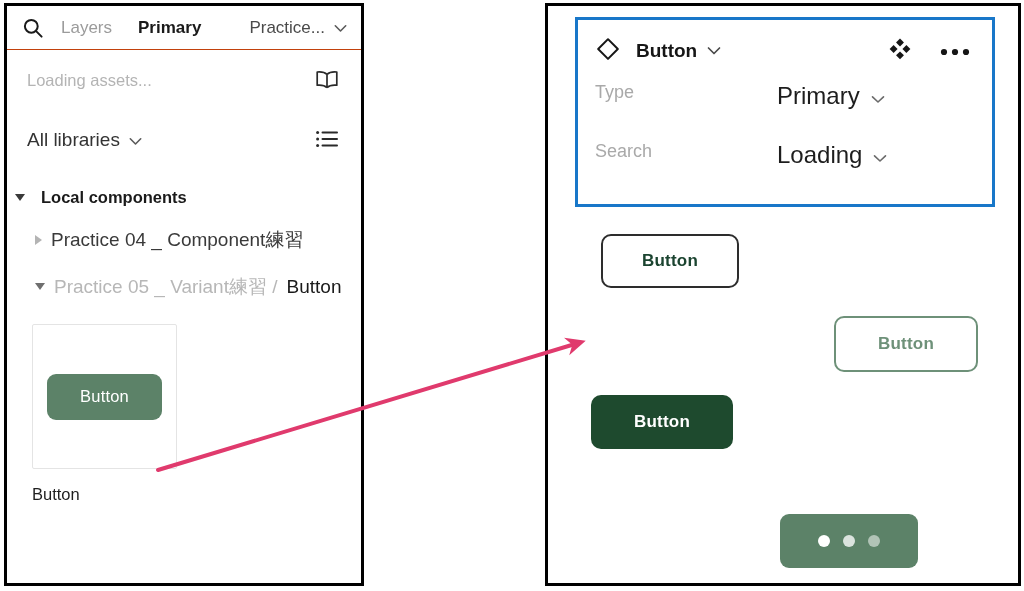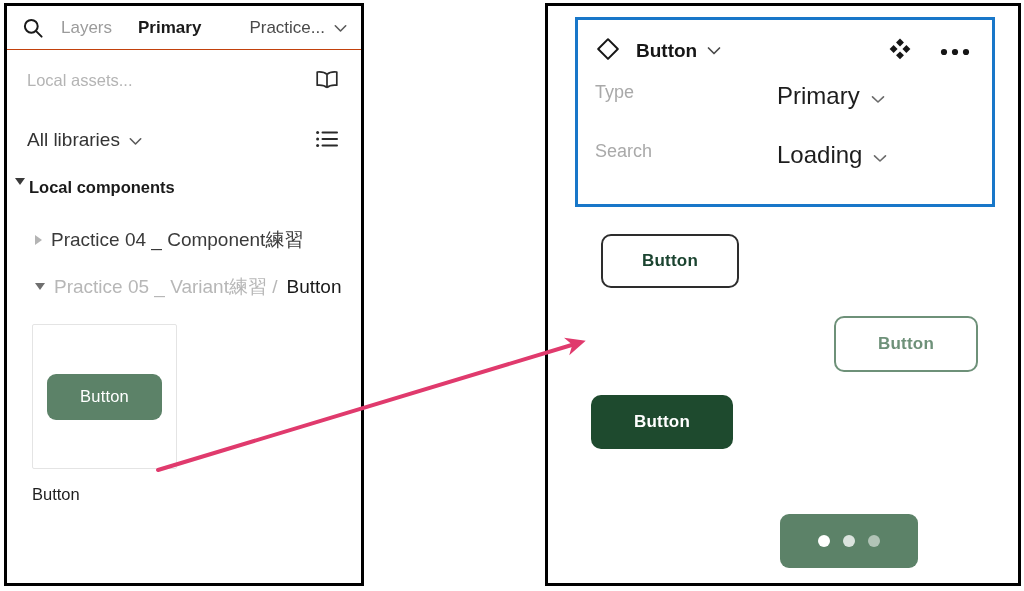--- a/index.html
+++ b/index.html
@@ -101,22 +101,22 @@
     color: #333333;
     display: flex;
     align-items: center;
     gap: 9px;
     flex: 1 1 auto;
     line-height: 1;
   }
 
   .section-header {
     display: flex;
-    align-items: flex-start;
-    gap: 4px;
+    align-items: center;
+    gap: 16px;
     padding: 0 0 0 8px;
     height: 38px;
     margin-top: 10px;
   }
   .section-header .sec-title {
     font-size: 16.5px;
     font-weight: 700;
     color: #1a1a1a;
   }
 
@@ -326,21 +326,21 @@
       <span>Practice...</span>
       <span class="chev">
         <svg width="13" height="9" viewBox="0 0 13 9" fill="none">
           <path d="M1.3 1.8 L6.5 7 L11.7 1.8" stroke="#5a5a5a" stroke-width="1.6" stroke-linecap="round" stroke-linejoin="round" fill="none"></path>
         </svg>
       </span>
     </span>
   </div>
 
   <div class="search-row">
-    <span class="search-placeholder">Local assets...</span>
+    <span class="search-placeholder">Loading assets...</span>
     <span class="icon-btn">
       <svg width="26" height="22" viewBox="0 0 26 22" fill="none">
         <path d="M13 5.3 C10.6 3.1 7.3 2.6 3.2 3.0 L3.2 16.2 C7.3 15.8 10.6 16.3 13 18.5" stroke="#2a2a2a" stroke-width="1.7" fill="none" stroke-linejoin="round"></path>
         <path d="M13 5.3 C15.4 3.1 18.7 2.6 22.8 3.0 L22.8 16.2 C18.7 15.8 15.4 16.3 13 18.5" stroke="#2a2a2a" stroke-width="1.7" fill="none" stroke-linejoin="round"></path>
         <line x1="13" y1="5.3" x2="13" y2="18.5" stroke="#2a2a2a" stroke-width="1.7"></line>
       </svg>
     </span>
   </div>
 
   <div class="libraries-row">

